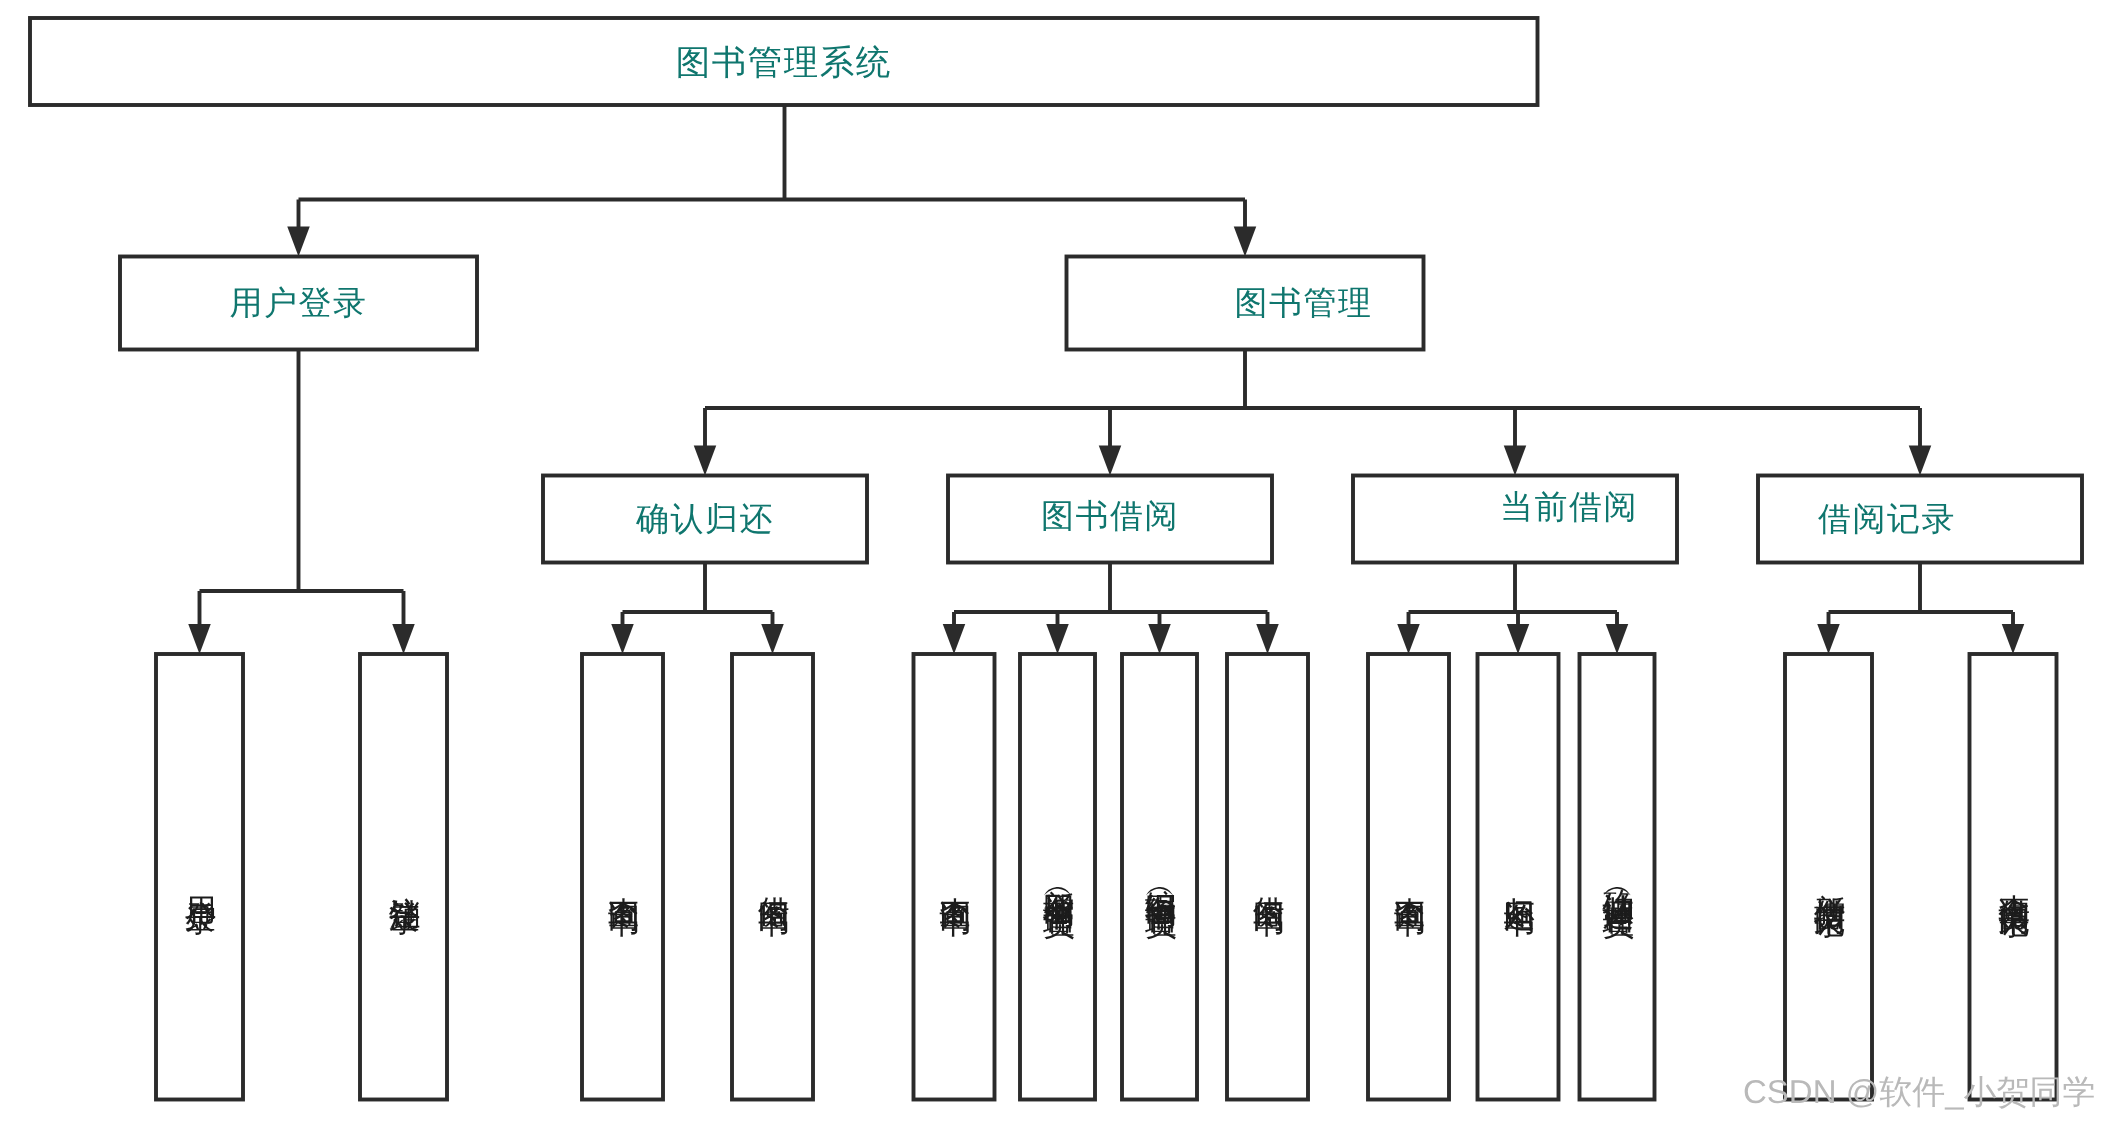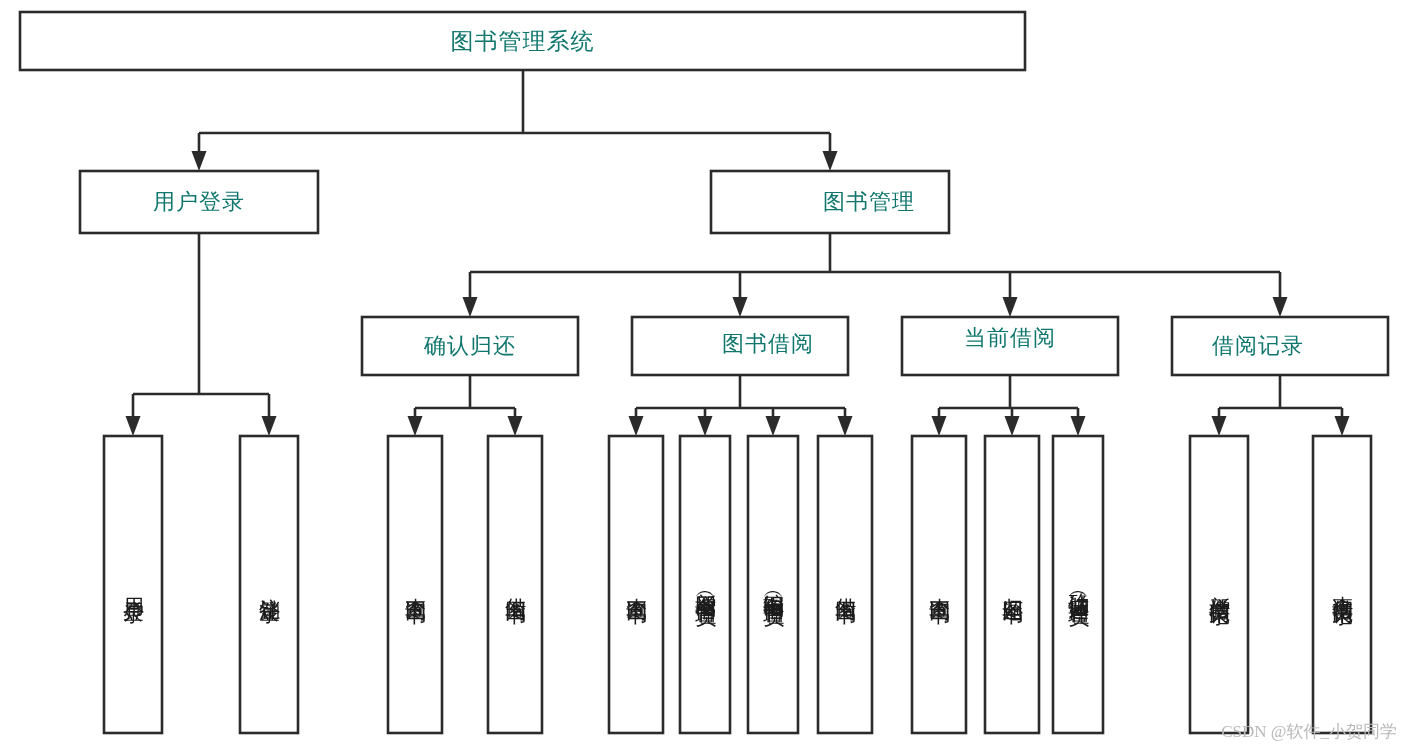--- a/index.html
+++ b/index.html
@@ -39,22 +39,22 @@
     stroke-linecap: butt;
   }
   .arrow-head {
     fill: #2b2b2b;
     stroke: none;
   }
   .watermark {
     position: absolute;
     right: 8px;
     bottom: 4px;
-    font-family: Liberation Serif, serif;
-    font-size: 17px;
+    font-family: Liberation Sans, sans-serif;
+    font-size: 22px;
     color: #b9b9b9;
     white-space: nowrap;
     pointer-events: none;
     user-select: none;
   }
   .vlabel-wrap {
     position: absolute;
     display: flex;
     align-items: center;
     justify-content: center;
@@ -176,24 +176,24 @@
       </div>
       <div class="hlabel-wrap" style="left: 80px; top: 171px; width: 238px; height: 62px;">
         <div class="hlabel-text">用户登录</div>
       </div>
       <div class="hlabel-wrap" style="left: 711px; top: 171px; width: 238px; height: 62px; margin-left: 39px;">
         <div class="hlabel-text">图书管理</div>
       </div>
       <div class="hlabel-wrap" style="left: 362px; top: 317px; width: 216px; height: 58px;">
         <div class="hlabel-text">确认归还</div>
       </div>
-      <div class="hlabel-wrap" style="left: 632px; top: 317px; width: 216px; height: 54px; margin-left: 28px;">
+      <div class="hlabel-wrap" style="left: 632px; top: 317px; width: 216px; height: 54px;">
         <div class="hlabel-text">图书借阅</div>
       </div>
-      <div class="hlabel-wrap" style="left: 902px; top: 317px; width: 216px; height: 42px;">
+      <div class="hlabel-wrap" style="left: 938px; top: 317px; width: 216px; height: 42px;">
         <div class="hlabel-text">当前借阅</div>
       </div>
       <div class="hlabel-wrap" style="left: 1172px; top: 317px; width: 172px; height: 58px;">
         <div class="hlabel-text">借阅记录</div>
       </div>
       <div class="vlabel-wrap" style="left: 104px; top: 436px; width: 58px; height: 297px;">
         <div class="vlabel-text">用户登录</div>
       </div>
       <div class="vlabel-wrap" style="left: 240px; top: 436px; width: 58px; height: 297px;">
         <div class="vlabel-text">注销登录</div>

